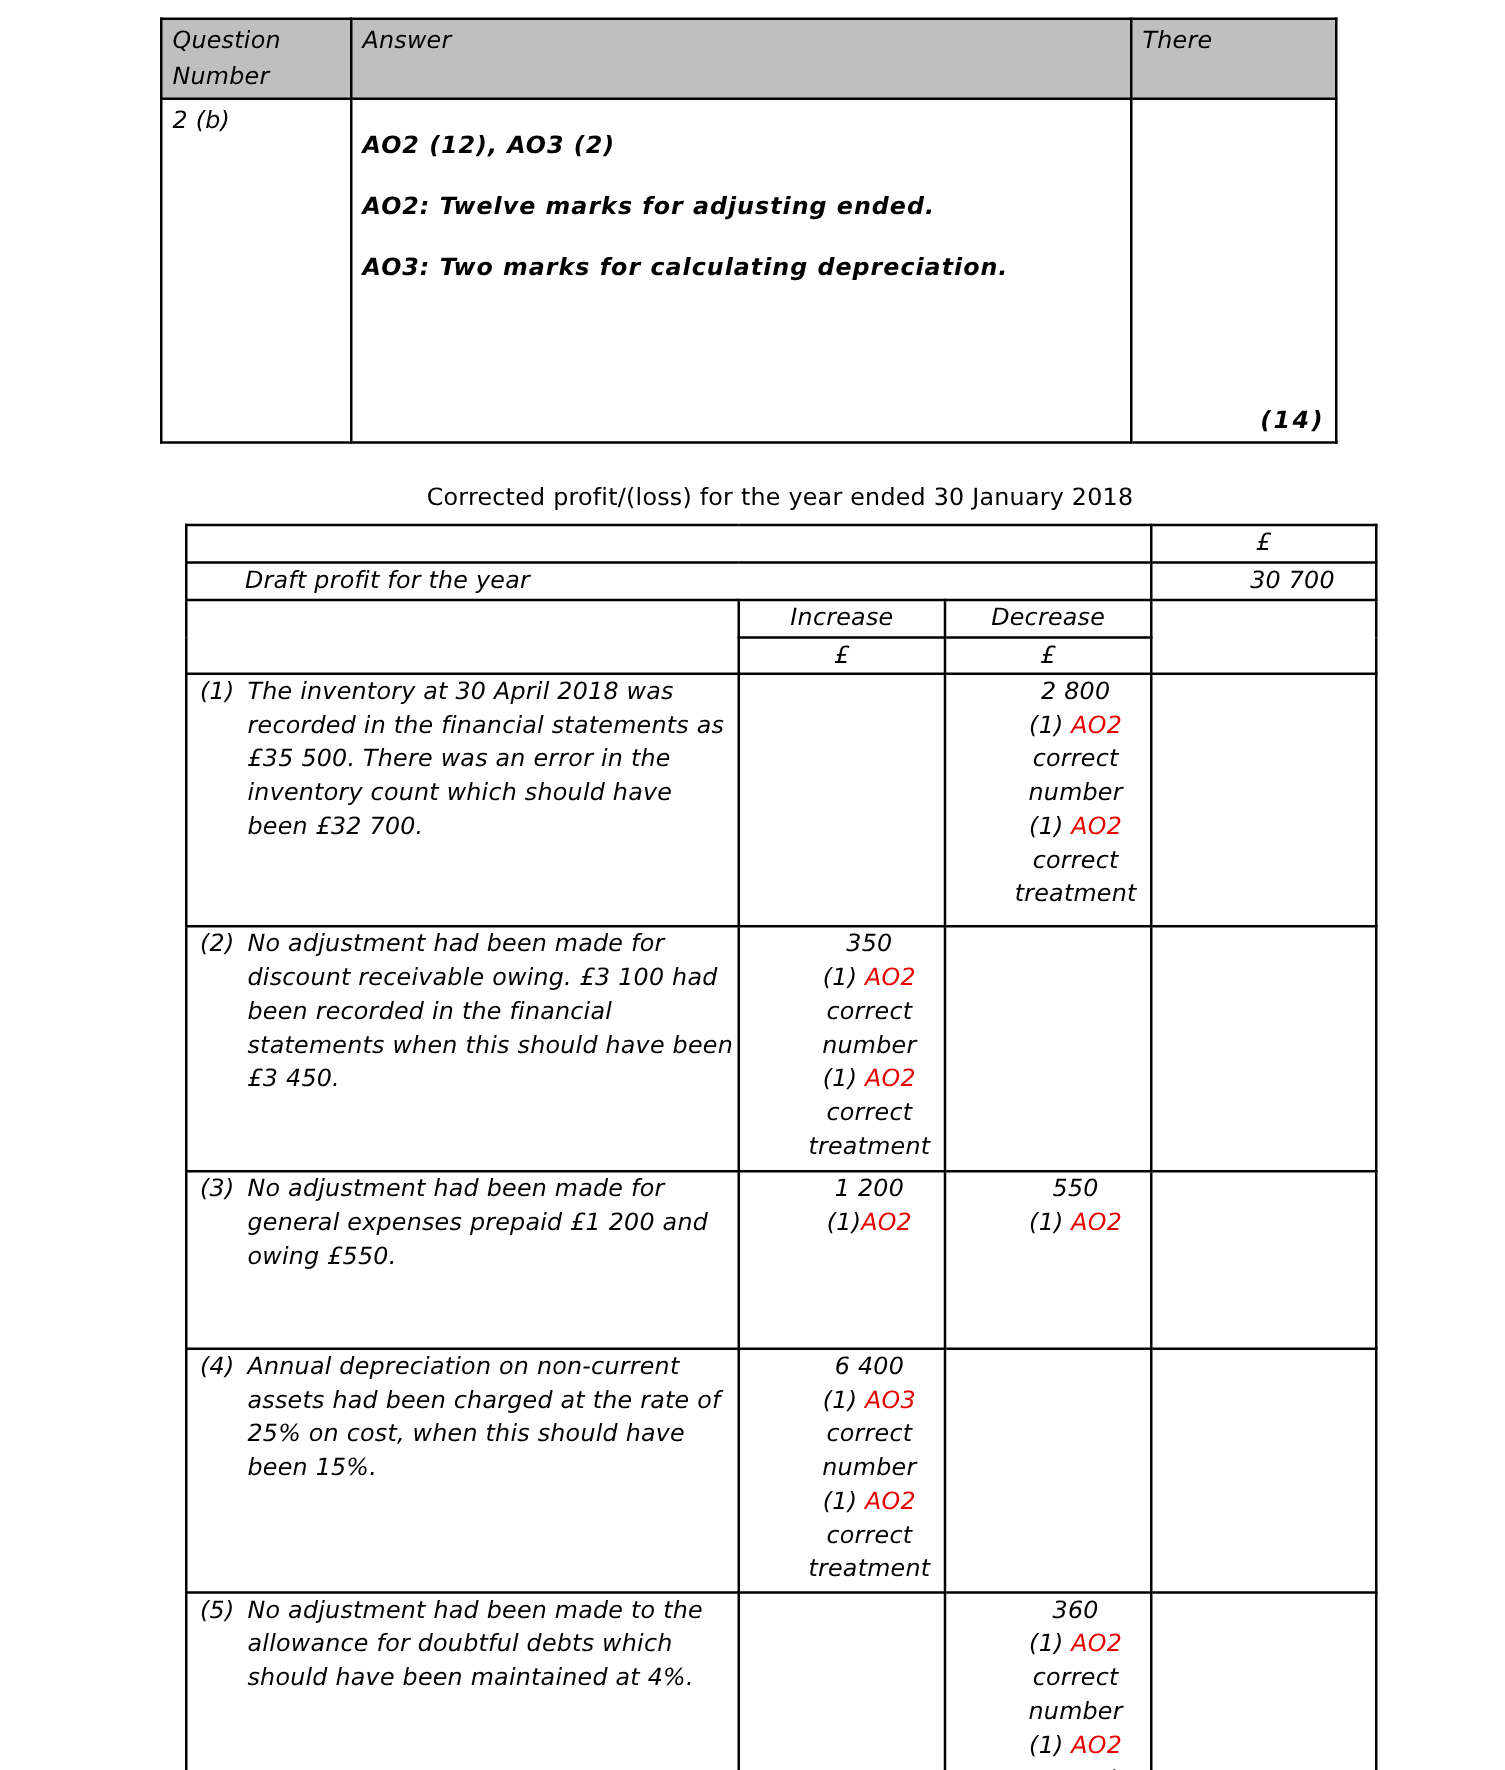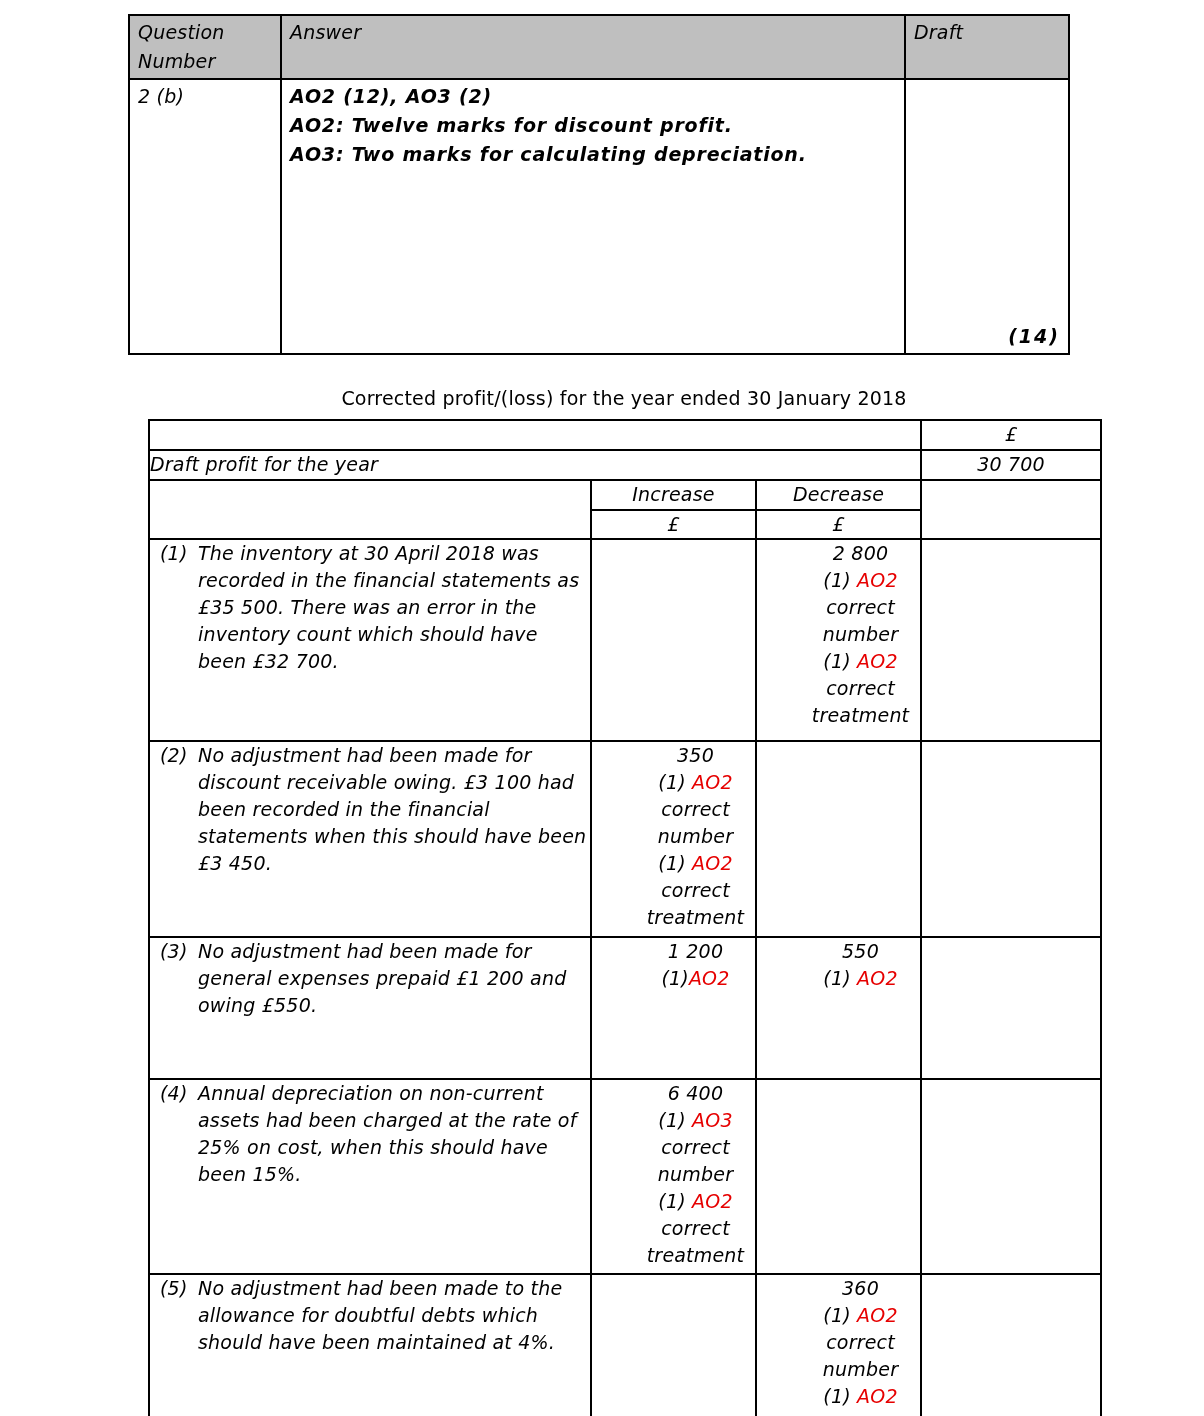--- a/index.html
+++ b/index.html
@@ -20,21 +20,21 @@
   .page { position: relative; width: 1204px; height: 1416px; }
 
   table { border-collapse: collapse; table-layout: fixed; }
   td { border: 2px solid #000000; vertical-align: top; font-style: italic; }
 
   
   .ms-table { margin: 14px 0 0 128px; width: 940px; }
   .ms-table td { padding: 2px 8px; line-height: 29px; }
   .ms-head td { background: var(--header-bg); height: 62px; }
   .ms-body td { height: 275px; }
-  .answer-line { font-weight: 700; letter-spacing: 0.8px; line-height: 29px; }
+  .answer-line { font-weight: 700; letter-spacing: 0.8px; line-height: 29px; margin-top: 20px; }
   .mark-cell {
     vertical-align: bottom;
     text-align: right;
     padding: 0 16px 32px 0;
     font-weight: 700;
     letter-spacing: 2px;
     margin-left: 24px;
   }
 
   
@@ -43,21 +43,21 @@
     width: 952px;
     text-align: center;
     line-height: 27px;
   }
 
   
   .cp-table { margin-left: 148px; width: 952px; }
   .cp-table td { padding: 0; line-height: 27px; }
 
   .r-pound td { height: 30px; }
-  .r-draft td { height: 30px; }
+  .r-draft td { height: 30px; padding-left: 46px; }
   .r-ch td    { height: 30px; }
   .r-unit td  { height: 28px; }
   .r-i1 td { height: 202px; }
   .r-i2 td { height: 196px; }
   .r-i3 td { height: 142px; }
   .r-i4 td { height: 195px; }
   .r-i5 td { height: 197px; }
 
   .pound-cell, .draft-value { text-align: center; padding-top: 1px; }
   .draft-label-cell { padding: 1px 10px; }
@@ -79,27 +79,27 @@
   <table class="ms-table">
     <colgroup>
       <col style="width:152px">
       <col style="width:624px">
       <col style="width:164px">
     </colgroup>
     <tbody>
       <tr class="ms-head">
         <td>Question Number</td>
         <td>Answer</td>
-        <td>Draft</td>
+        <td>There</td>
       </tr>
       <tr class="ms-body">
         <td>2 (b)</td>
         <td>
           <div class="answer-line">AO2 (12), AO3 (2)</div>
-          <div class="answer-line">AO2: Twelve marks for discount profit.</div>
+          <div class="answer-line">AO2: Twelve marks for adjusting ended.</div>
           <div class="answer-line">AO3: Two marks for calculating depreciation.</div>
         </td>
         <td class="mark-cell">(14)</td>
       </tr>
     </tbody>
   </table>
 
   <div class="cp-title">Corrected profit/(loss) for the year ended 30 January 2018</div>
 
   <table class="cp-table">

